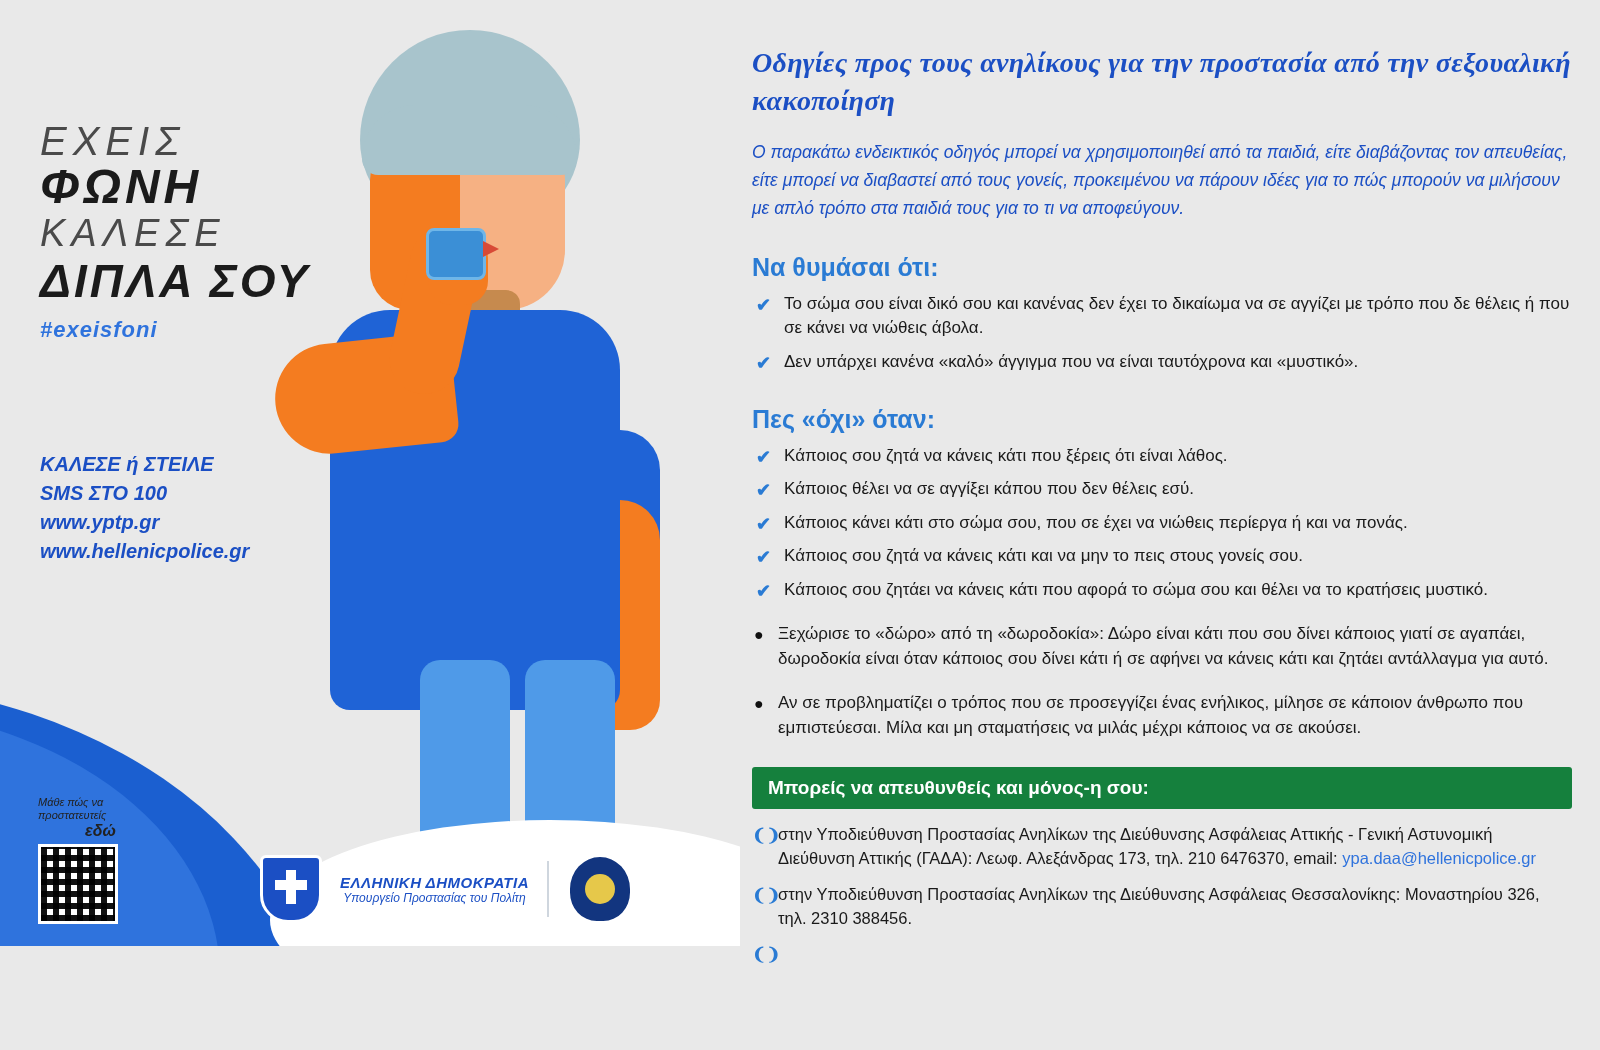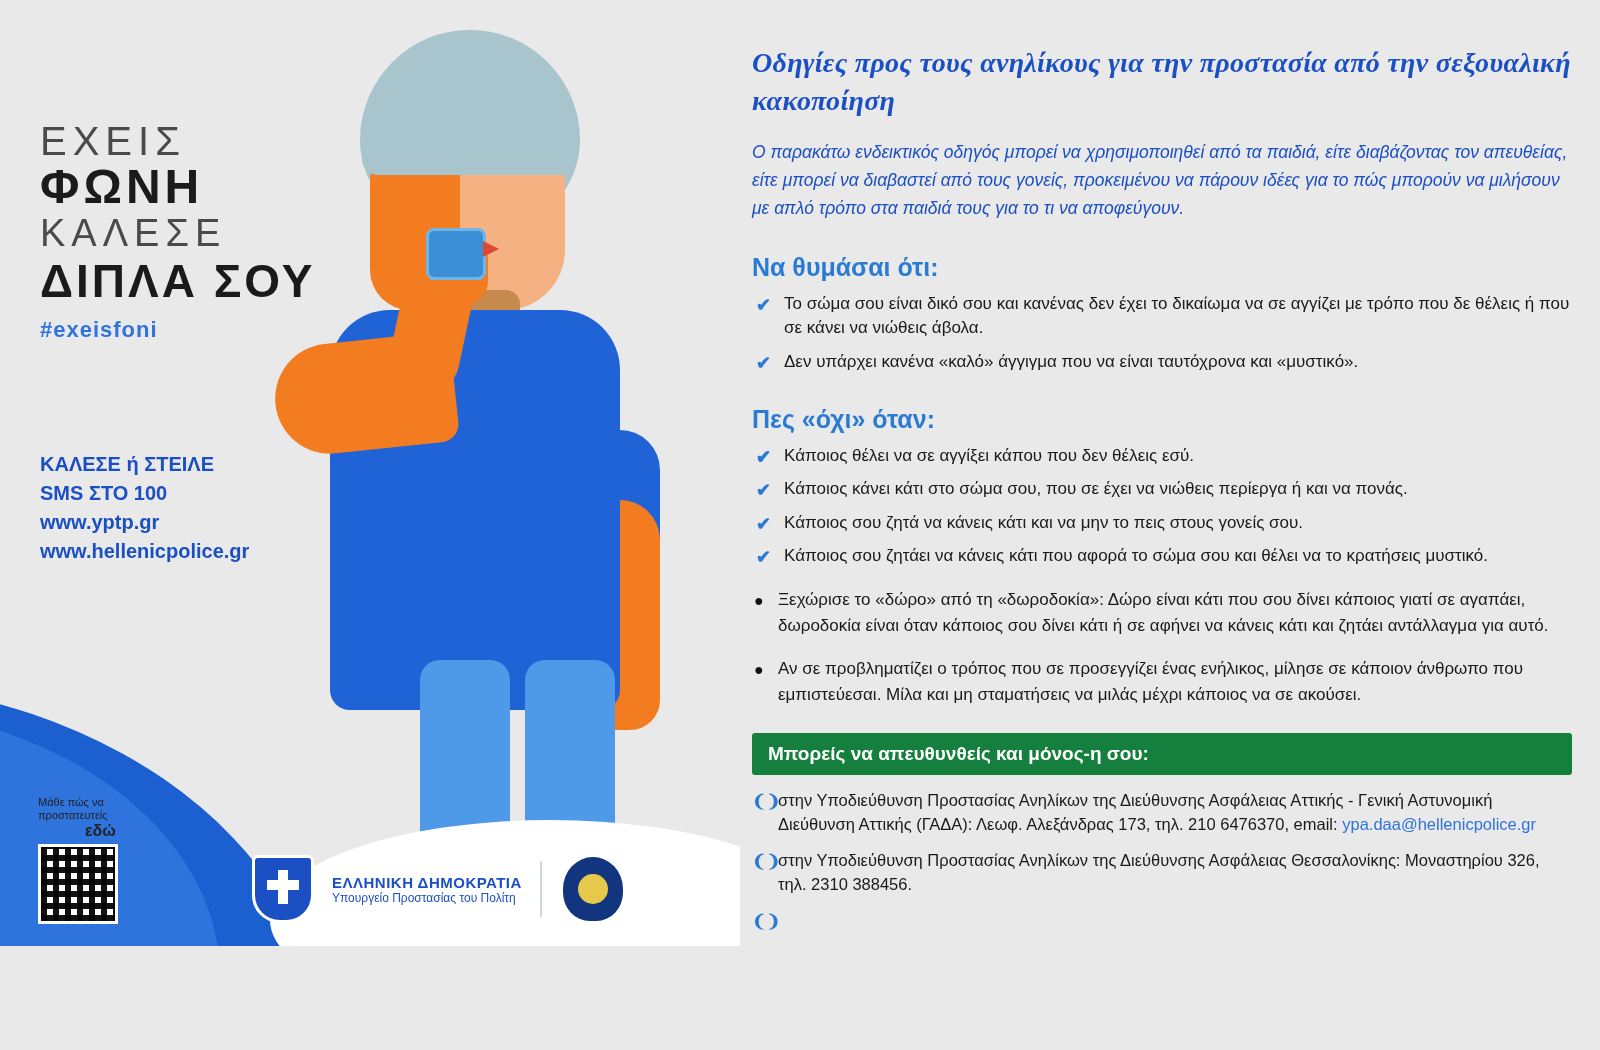--- a/index.html
+++ b/index.html
@@ -8,20 +8,21 @@
     background:#e9e9e9;
     font-family:"Liberation Sans", sans-serif;
     position:relative;overflow:hidden;
   }
   .page{position:absolute;inset:0;}
 
   
   .left{
     position:absolute;left:0;top:0;width:740px;height:946px;
     overflow:hidden;
+    font-style:italic;
   }
   .blue-wedge{
     position:absolute;left:-260px;bottom:-120px;width:560px;height:420px;
     background:#1b5fd0;
     border-radius:0 100% 0 0;
     transform:rotate(-8deg);
   }
   .blue-wedge2{
     position:absolute;left:-200px;bottom:-60px;width:420px;height:300px;
     background:#2f73dd;
@@ -61,21 +62,21 @@
   .hand{position:absolute;left:178px;top:225px;width:60px;height:70px;background:#f47c20;border-radius:24px;}
   .phone{position:absolute;left:176px;top:218px;width:54px;height:46px;background:#3b8fd6;border-radius:8px;border:3px solid #6fb6e8;}
   .phone .bub{position:absolute;right:-16px;top:10px;width:0;height:0;border-left:16px solid #d84a36;border-top:8px solid transparent;border-bottom:8px solid transparent;}
   .arm-right{position:absolute;left:330px;top:420px;width:80px;height:200px;background:#1f63d6;border-radius:40px;}
   .hand-right{position:absolute;left:330px;top:490px;width:80px;height:230px;background:#f47c20;border-radius:40px 40px 30px 30px;}
   .leg-l{position:absolute;left:170px;top:650px;width:90px;height:270px;background:#4f9ae8;border-radius:20px;}
   .leg-r{position:absolute;left:275px;top:650px;width:90px;height:270px;background:#4f9ae8;border-radius:20px;}
   .ground{position:absolute;left:20px;bottom:-60px;width:560px;height:200px;background:#fff;border-radius:50%;}
 
   
-  .footer{position:absolute;left:252px;bottom:0;width:480px;height:120px;}
+  .footer{position:absolute;left:260px;bottom:0;width:480px;height:120px;text-align:center;}
   .footer-inner{display:flex;align-items:center;gap:18px;padding-top:28px;}
   .gr-emblem{width:56px;height:62px;background:#1b4fc4;border-radius:6px 6px 28px 28px;position:relative;border:3px solid #fff;}
   .gr-emblem::before{content:"";position:absolute;left:50%;top:12px;transform:translateX(-50%);width:10px;height:34px;background:#fff;}
   .gr-emblem::after{content:"";position:absolute;left:50%;top:22px;transform:translateX(-50%);width:32px;height:10px;background:#fff;}
   .gr-text .t1{font-size:15px;font-weight:700;color:#1b4fc4;letter-spacing:.5px;}
   .gr-text .t2{font-size:12px;color:#1b4fc4;}
   .divider-v{width:2px;height:56px;background:#cfd6de;}
   .police-badge{width:60px;height:64px;border-radius:50% 50% 45% 45%;background:#12357f;border:3px solid #fff;position:relative;}
   .police-badge::after{content:"";position:absolute;left:50%;top:50%;transform:translate(-50%,-50%);width:30px;height:30px;border-radius:50%;background:#e6c84a;}
 
@@ -191,20 +192,21 @@
       <li>
         <span class="tick">✔</span>
         <span>Δεν υπάρχει κανένα «καλό» άγγιγμα που να είναι ταυτόχρονα και «μυστικό».</span>
       </li>
     </ul>
 
     <div class="sec-head">Πες «όχι» όταν:</div>
     <ul class="checks">
       <li>
         <span class="tick">✔</span>
+        <span>Κάποιος σου ζητά να κάνεις κάτι που ξέρεις ότι είναι λάθος.</span>
       </li>
       <li>
         <span class="tick">✔</span>
         <span>Κάποιος θέλει να σε αγγίξει κάπου που δεν θέλεις εσύ.</span>
       </li>
       <li>
         <span class="tick">✔</span>
         <span>Κάποιος κάνει κάτι στο σώμα σου, που σε έχει να νιώθεις περίεργα ή και να πονάς.</span>
       </li>
       <li>

